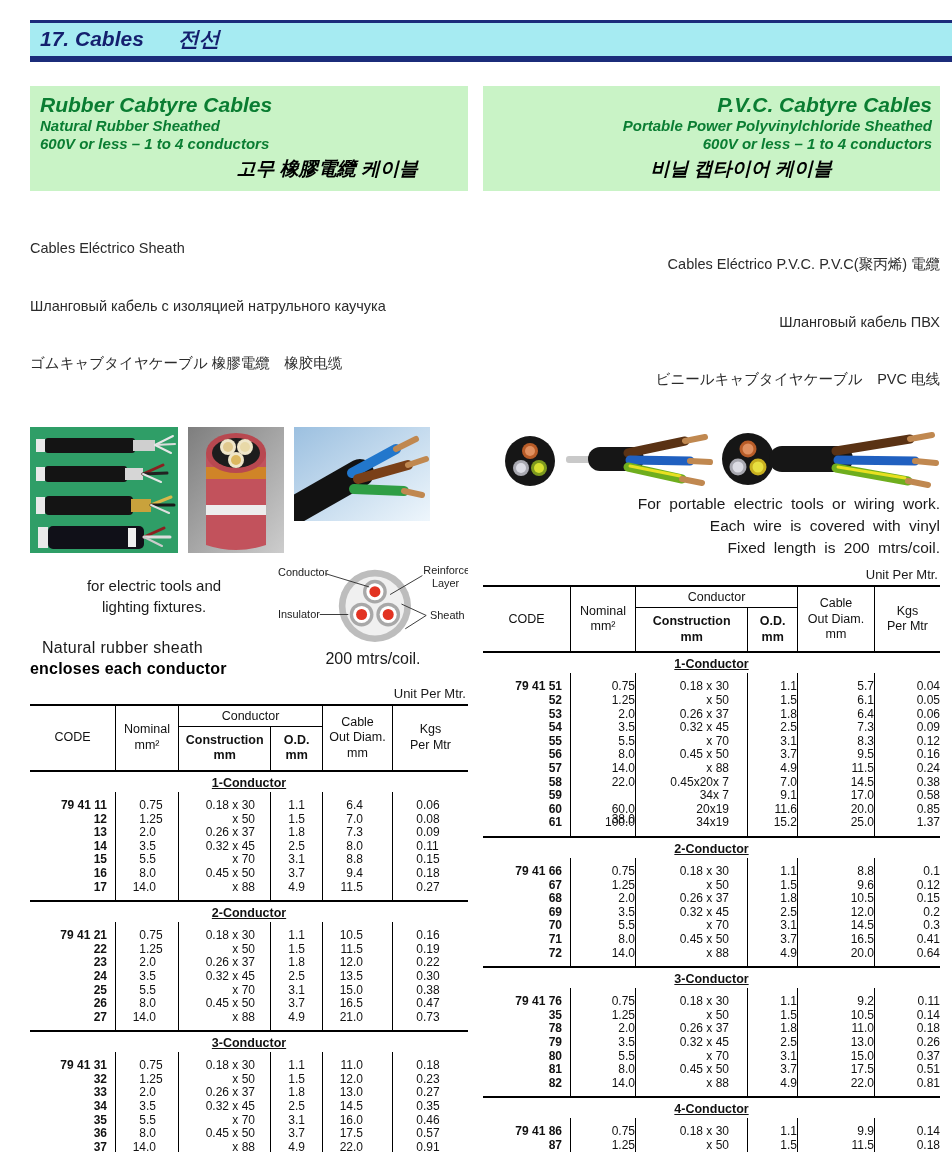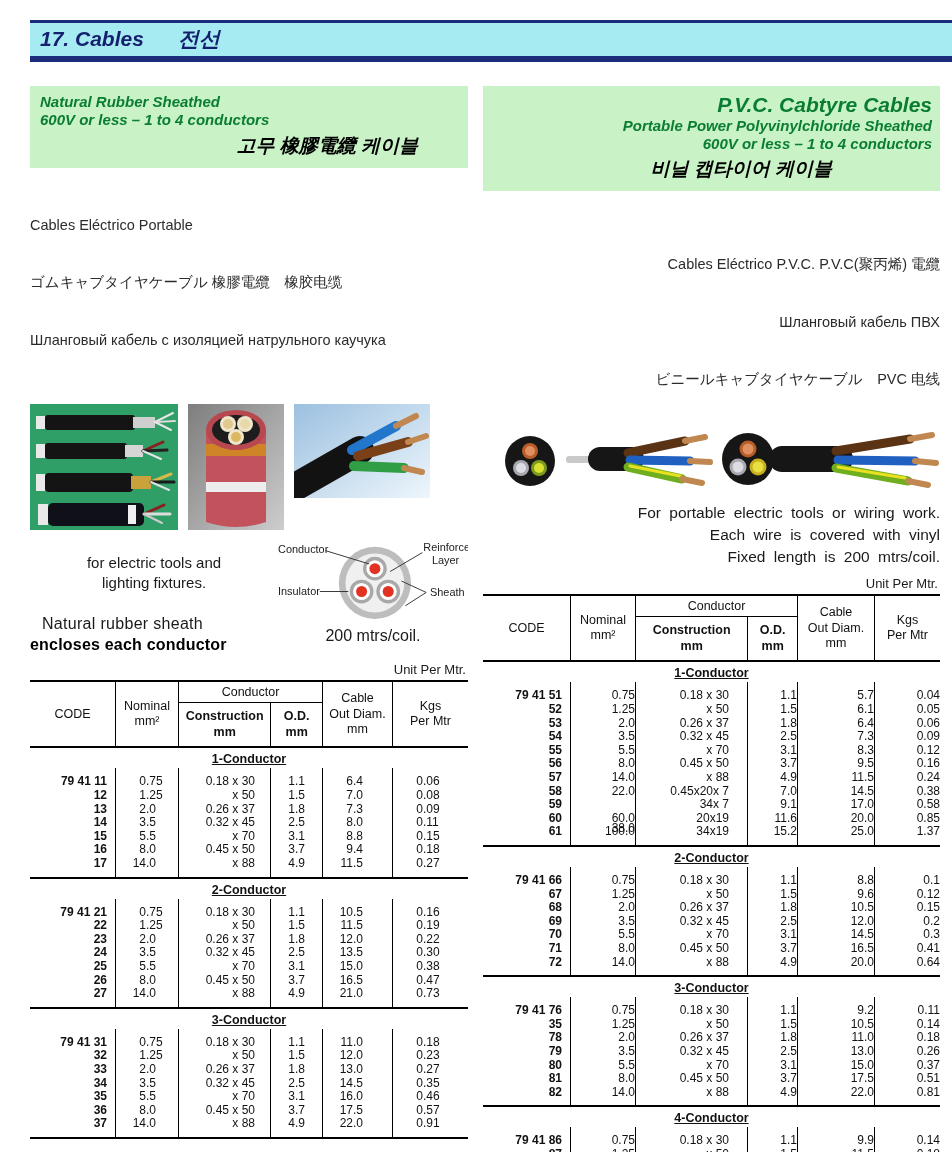--- a/index.html
+++ b/index.html
@@ -38,21 +38,21 @@
   
   .midrow { display:flex; margin-top:13px; }
   .midrow .texts { width:248px; padding-top:10px; }
   .use-lines { font-size:15px; text-align:center; line-height:1.35; color:#1a1a1a; }
   .sheath-line1 { font-size:16px; margin-top:22px; padding-left:12px; color:#1a1a1a; letter-spacing:.3px; }
   .sheath-line2 { font-size:16px; font-weight:bold; margin-top:3px; color:#000; letter-spacing:.2px; }
   .diagwrap { width:190px; margin-top:-4px; }
   .diag-caption { font-size:16px; text-align:center; margin-top:-2px; color:#1a1a1a; }
 
   
-  .notes-r { margin-top:9px; font-size:15.5px; line-height:1.42; color:#1a1a1a; word-spacing:4px; padding-left:12px; }
+  .notes-r { font-size:15.5px; line-height:1.42; color:#1a1a1a; word-spacing:4px; padding-left:12px; }
 
   .unit { text-align:right; font-size:13px; color:#1a1a1a; margin:8px 2px 3px 0; }
 
   
   .tbl { border-top:2px solid #000; width:100%; }
   .thead { display:flex; border-bottom:2px solid #000; min-height:66px; align-items:stretch; font-size:12.5px; }
   .th { display:flex; align-items:center; justify-content:center; text-align:center; white-space:pre-line; line-height:1.25; }
   .bl { border-left:1px solid #000; }
   .thgroup { display:flex; flex-direction:column; }
   .thg-top { border-bottom:1px solid #000; display:flex; align-items:center; justify-content:center; padding:3px 0; }
@@ -84,29 +84,30 @@
 
   <div class="banner">
     <div class="banner-band">
       <div class="banner-title"><span>17. Cables</span><span class="kr">전선</span></div>
     </div>
     <div class="banner-rule"></div>
   </div>
 
   <div class="col col-left">
     <div class="gbox">
+      <div class="t1">Rubber Cabtyre Cables</div>
       <div class="t2">Natural Rubber Sheathed</div>
       <div class="t3">600V or less – 1 to 4 conductors</div>
       <div class="kr kr-l">고무 橡膠電纜 케이블</div>
     </div>
 
     <div class="subtitles">
-      <div>Cables Eléctrico Portable</div>
+      <div>Cables Eléctrico Sheath</div>
+      <div>Шланговый кабель с изоляцией натрульного каучука</div>
       <div>ゴムキャブタイヤケーブル 橡膠電纜　橡胶电缆</div>
-      <div>Шланговый кабель с изоляцией натрульного каучука</div>
     </div>
 
     <div class="photos-l">
 
       <svg width="148" height="126" viewBox="0 0 148 126">
         <rect width="148" height="126" fill="#2f9e67"></rect>
         <g stroke-linecap="round">
           <rect x="6" y="12" width="9" height="13" fill="#e9e9e9"></rect>
           <rect x="15" y="11" width="90" height="15" rx="3" fill="#141414"></rect>
           <rect x="103" y="13" width="22" height="11" fill="#cfcfcf"></rect>

